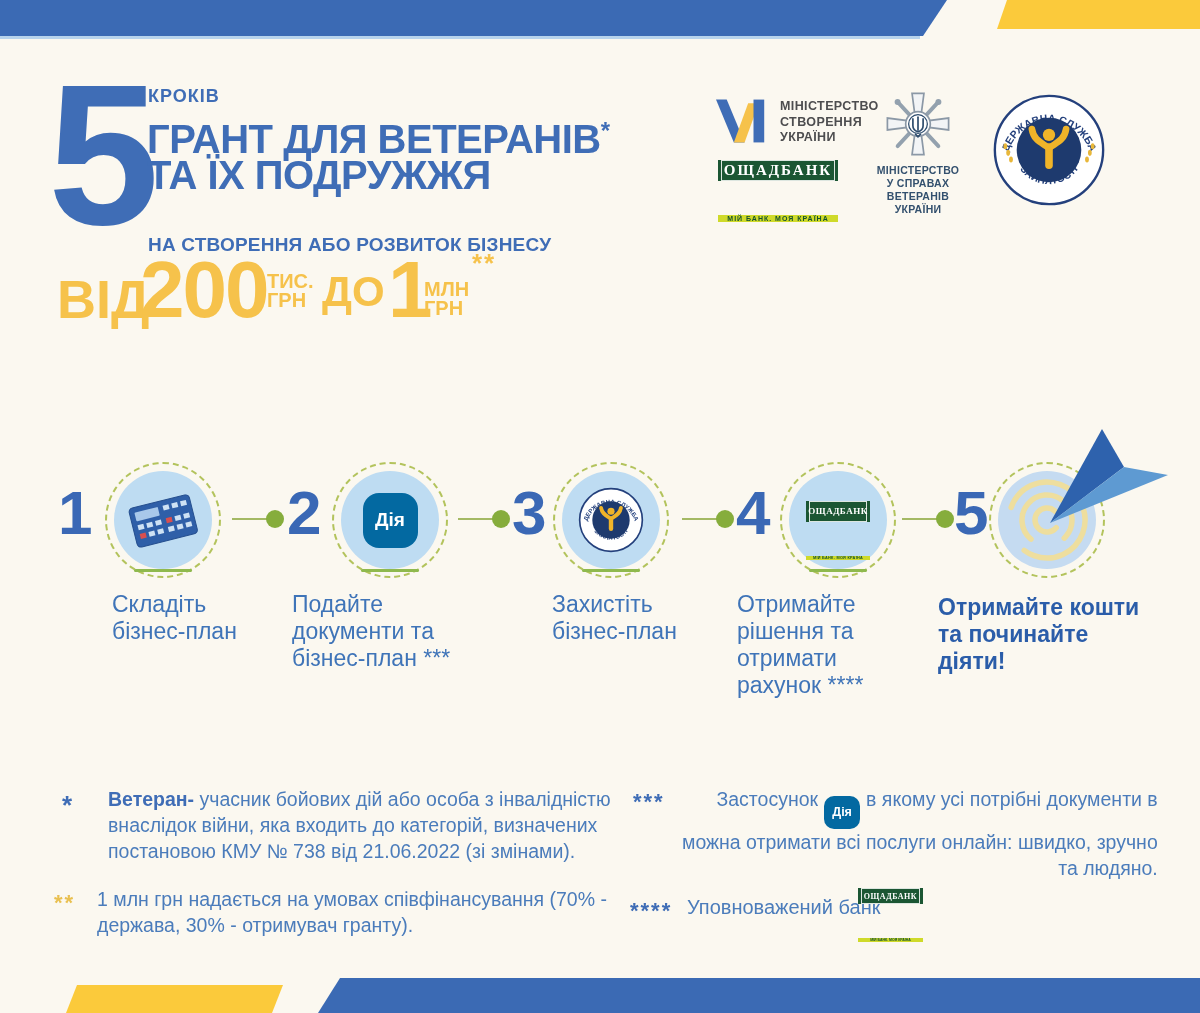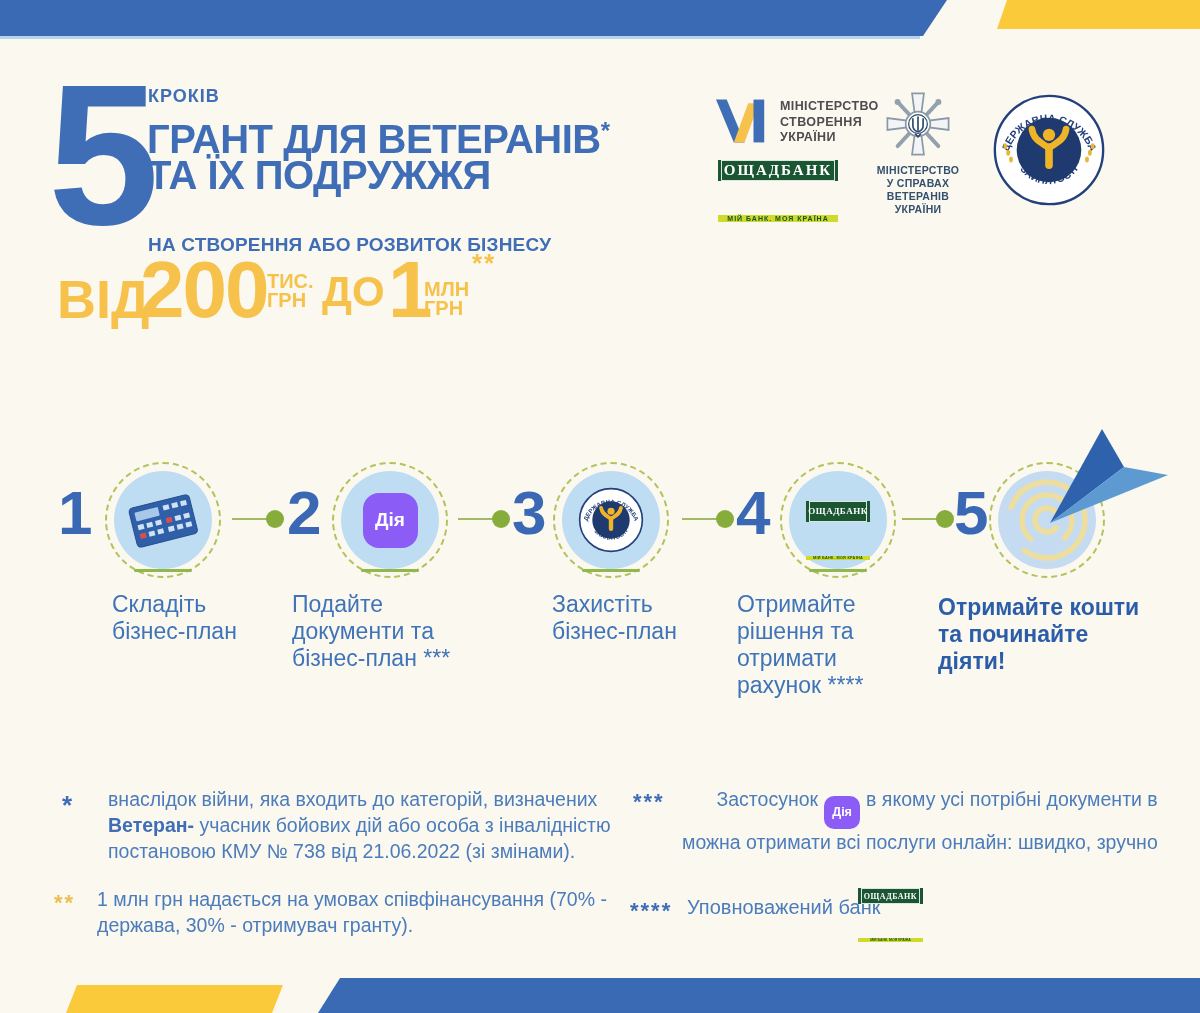--- a/index.html
+++ b/index.html
@@ -71,21 +71,21 @@
   .disc{width:98px;height:98px;border-radius:50%;background:#bedcf2;
     display:flex;align-items:center;justify-content:center;position:relative;}
   .circle-underline{position:absolute;left:50%;transform:translateX(-50%);top:105px;
     width:58px;height:3px;background:#8fb94e;border-radius:2px;}
   .connector{position:absolute;top:518px;height:2px;background:#a4b964;}
   .connector .dot{position:absolute;right:-16px;top:-8px;width:18px;height:18px;
     border-radius:50%;background:#86ad3c;}
   .slabel{position:absolute;top:591px;font-size:23px;line-height:27px;color:#3f74b8;}
   .slabel.bold{font-weight:700;color:#2b5da9;}
 
-  .dia{background:#8b5cf6;color:#ffffff;display:flex;align-items:center;justify-content:center;font-weight:700;}
+  .dia{background:#0369a1;color:#ffffff;display:flex;align-items:center;justify-content:center;font-weight:700;}
   .dia-step{width:55px;height:55px;border-radius:16px;font-size:19px;}
   .dia-inline{display:inline-flex;width:36px;height:33px;border-radius:10px;font-size:12.5px;
     vertical-align:-10px;margin:0 6px;}
   .oschad-mini{position:relative;width:64px;height:39px;}
   .oschad-mini .os-green{height:25px;font-size:9px;letter-spacing:0.5px;}
   .oschad-mini .os-green .inner{height:19px;}
   .oschad-mini .os-yellow{height:14px;font-size:3.8px;letter-spacing:0.3px;}
   .disc5{background:#c5dbf1;overflow:visible;}
   .dart{position:absolute;left:49px;top:-61px;pointer-events:none;}
 
@@ -338,39 +338,40 @@
       <div>рахунок ****</div>
   </div>
   <div class="slabel bold" style="left:938px;top:594px;">
     <div>Отримайте кошти</div>
       <div>та починайте</div>
       <div>діяти!</div>
   </div>
 
   <div class="fn-marker" style="left:62px;top:790px;font-size:26px;">*</div>
   <div class="fn-text" style="left:108px;top:786px;">
+    <div><b>Ветеран-</b><span> учасник бойових дій або особа з інвалідністю</span></div>
     <div>внаслідок війни, яка входить до категорій, визначених</div>
-    <div><b>Ветеран-</b><span> учасник бойових дій або особа з інвалідністю</span></div>
     <div>постановою КМУ  № 738 від 21.06.2022 (зі змінами).</div>
   </div>
 
   <div class="fn-marker yellow" style="left:54px;top:890px;">**</div>
   <div class="fn-text" style="left:97px;top:886px;">
     <div>1 млн грн надається на умовах співфінансування (70% -</div>
     <div>держава, 30% - отримувач гранту).</div>
   </div>
 
   <div class="fn-marker" style="left:633px;top:789px;">***</div>
   <div class="fn-text" style="left:682px;top:782px;text-align:right;">
     <div style="line-height:34px;">
       <span>Застосунок</span><span class="dia dia-inline">
           <span>Дія</span>
         </span><span>в якому усі потрібні документи в</span>
     </div>
     <div>можна отримати всі послуги онлайн: швидко, зручно</div>
+    <div>та людяно.</div>
   </div>
 
   <div class="fn-marker" style="left:630px;top:898px;">****</div>
   <div class="fn-text" style="left:687px;top:894px;font-size:20px;">Уповноважений банк</div>
   <div class="oschad oschad-tiny">
     <div class="os-green">
         <div class="inner">ОЩАДБАНК</div>
       </div>
     <div class="os-yellow">МІЙ БАНК. МОЯ КРАЇНА</div>
   </div>

